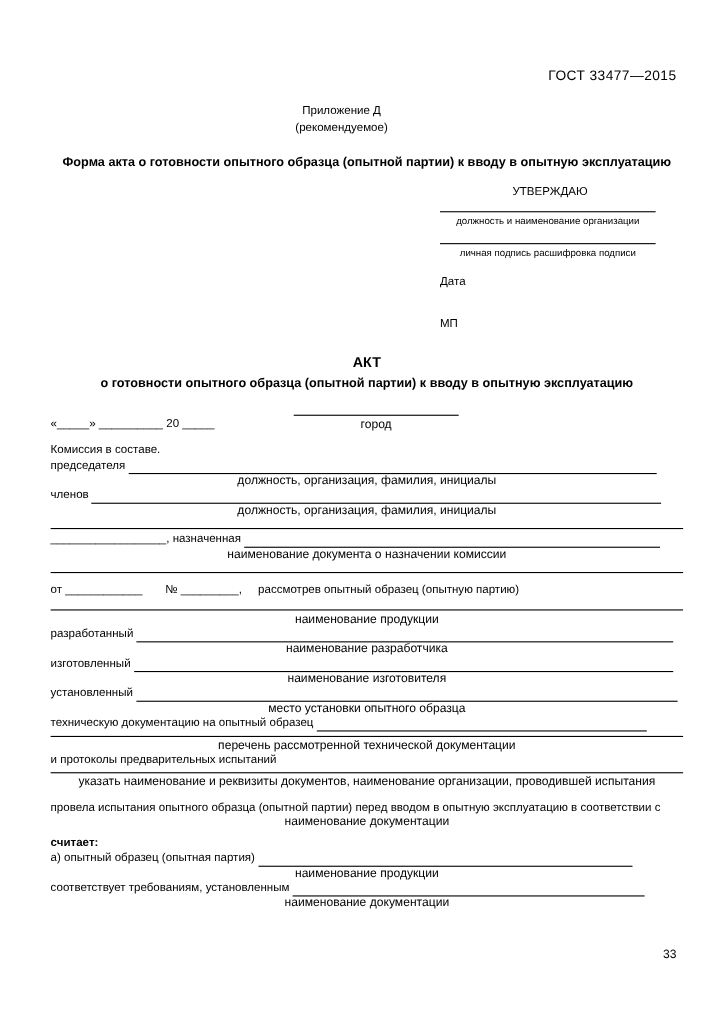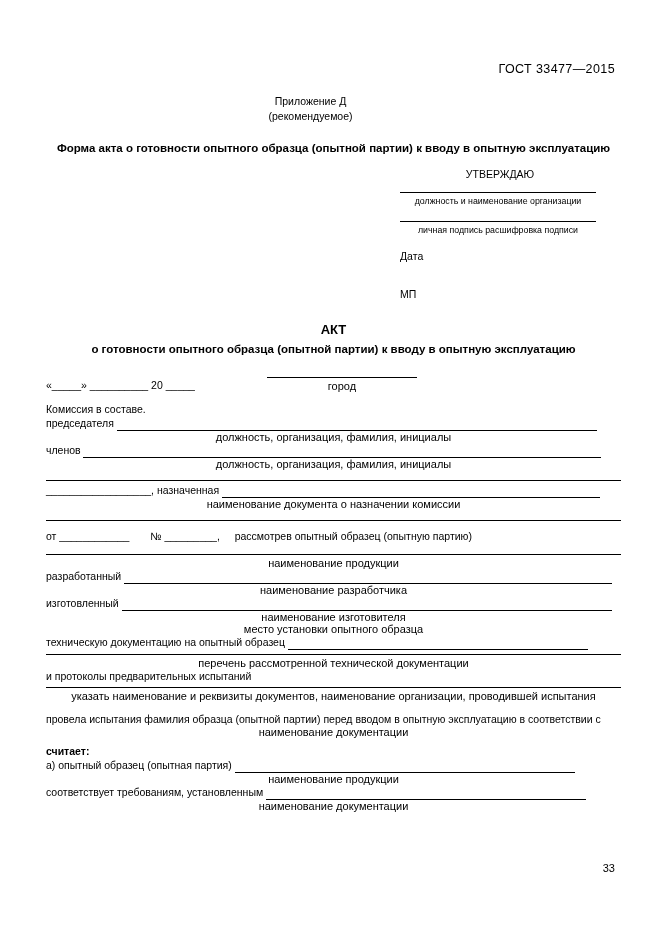--- a/index.html
+++ b/index.html
@@ -236,36 +236,40 @@
       <span class="ul" style="width:488px"></span>
     </div>
     <div class="cap">наименование разработчика</div>
 
     <div class="row">
       <span class="lbl">изготовленный</span>
       <span class="ul" style="width:490px"></span>
     </div>
     <div class="cap">наименование изготовителя</div>
 
+    <div class="row">
+      <span class="lbl">установленный</span>
+      <span class="ul" style="width:492px"></span>
+    </div>
     <div class="cap">место установки опытного образца</div>
 
     <div class="row">
       <span class="lbl">техническую документацию на опытный образец</span>
       <span class="ul" style="width:300px"></span>
     </div>
     <div class="fullrule" style="margin-top:4px"></div>
     <div class="cap">перечень рассмотренной технической документации</div>
 
     <div class="row lbl">и протоколы предварительных испытаний</div>
     <div class="fullrule" style="margin-top:4px"></div>
     <div class="cap">указать наименование и реквизиты документов, наименование организации, проводившей испытания</div>
 
     <div class="spacer10"></div>
 
-    <div class="row lbl">провела испытания фамилия образца (опытной партии) перед вводом в опытную эксплуатацию в соответствии с</div>
+    <div class="row lbl">провела испытания опытного образца (опытной партии) перед вводом в опытную эксплуатацию в соответствии с</div>
 
     <div class="cap" style="text-align:center">наименование документации</div>
 
     <div class="spacer6"></div>
 
     <div class="row lbl" style="font-weight:bold">считает:</div>
 
     <div class="row">
       <span class="lbl">а)  опытный образец (опытная партия)</span>
       <span class="ul" style="width:340px"></span>

